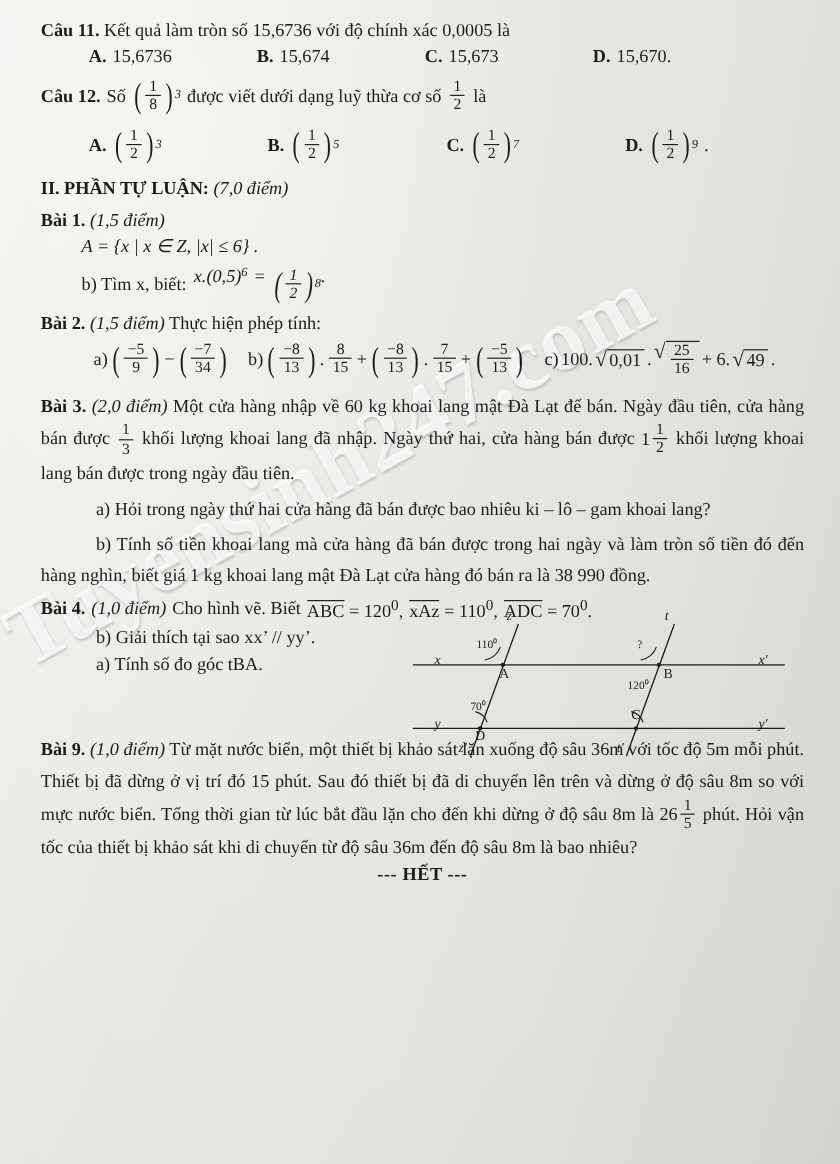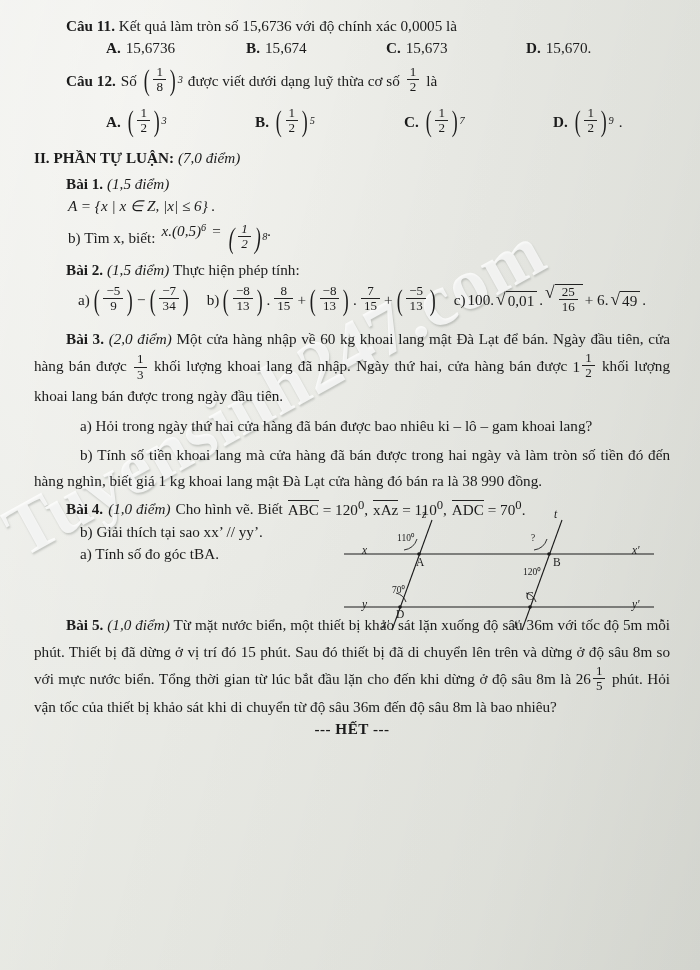--- a/index.html
+++ b/index.html
@@ -49,21 +49,21 @@
     font-weight: bold;
     color: rgba(255,255,255,0.78);
     text-shadow: 0 2px 2px rgba(120,125,120,0.35);
     white-space: nowrap;
     letter-spacing: 1px;
     pointer-events: none;
   }
   .q-line {
     margin-bottom: 6px;
   }
-  b, .bold { font-weight: bold; margin-left: 32px; }
+  b, .bold { font-weight: bold; }
   .italic { font-style: italic; }
   .ans-row {
     display: flex;
     padding-left: 40px;
     margin-bottom: 10px;
   }
   .ans {
     width: 140px;
     display: flex;
     align-items: center;
@@ -488,21 +488,21 @@
           <span class="fig-label" style="left:180px;top:106px;">t'</span>
           <span class="fig-ang" style="left:63px;top:22px;">110⁰</span>
           <span class="fig-ang" style="left:197px;top:22px;">?</span>
           <span class="fig-ang" style="left:189px;top:56px;">120⁰</span>
           <span class="fig-ang" style="left:58px;top:74px;">70⁰</span>
         </div>
       </div>
     </div>
 
     <div class="just" style="margin-top:4px;">
-      <b>Bài 5.</b>
+      <b>Bài 9.</b>
       <span class="italic">(1,0 điểm)</span>
       <span>Từ mặt nước biển, một thiết bị khảo sát lặn xuống độ sâu 36m với tốc độ 5m mỗi phút. Thiết bị đã dừng ở vị trí đó 15 phút. Sau đó thiết bị đã di chuyển lên trên và dừng ở độ sâu 8m so với mực nước biển. Tổng thời gian từ lúc bắt đầu lặn cho đến khi dừng ở độ sâu 8m là</span>
       <span class="mixed">
         <span>26</span>
         <span class="frac">
           <span class="num">1</span>
           <span class="den">5</span>
         </span>
       </span>
       <span>phút. Hỏi vận tốc của thiết bị khảo sát khi di chuyển từ độ sâu 36m đến độ sâu 8m là bao nhiêu?</span>

